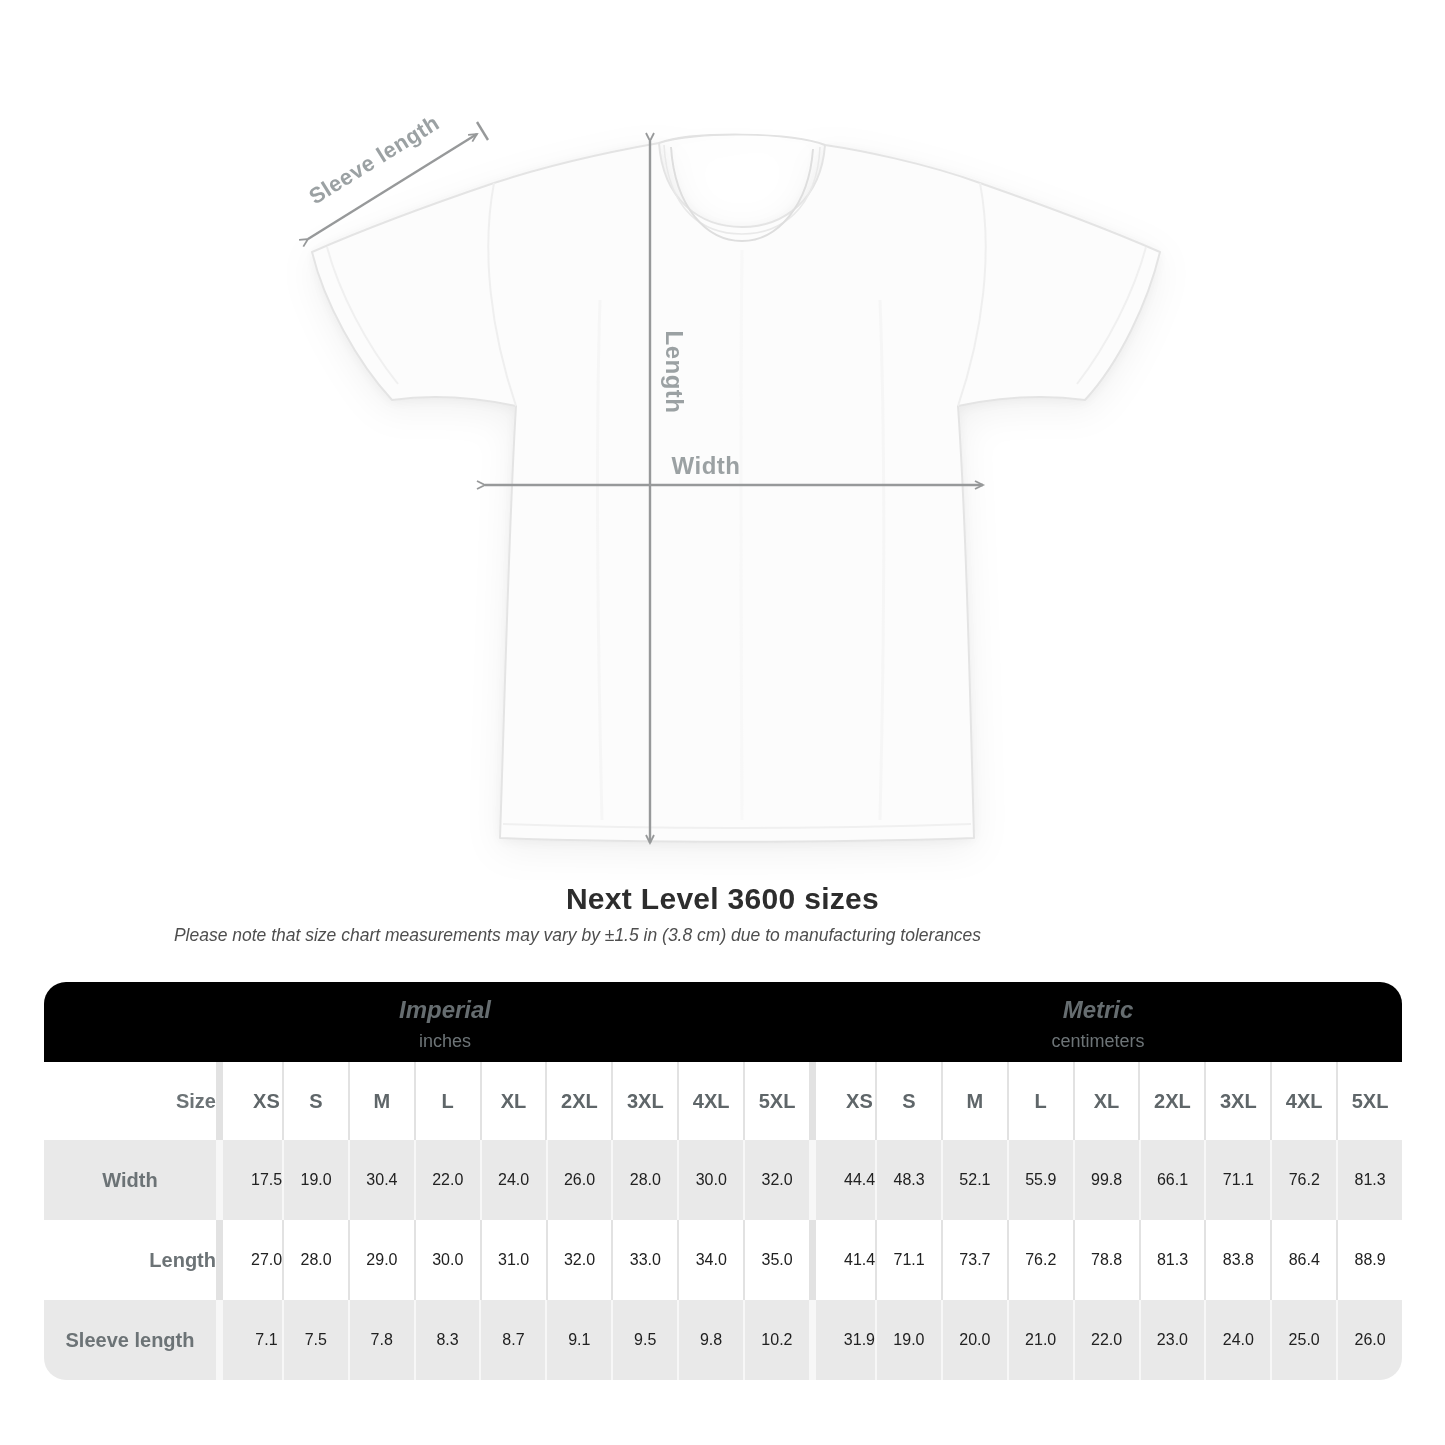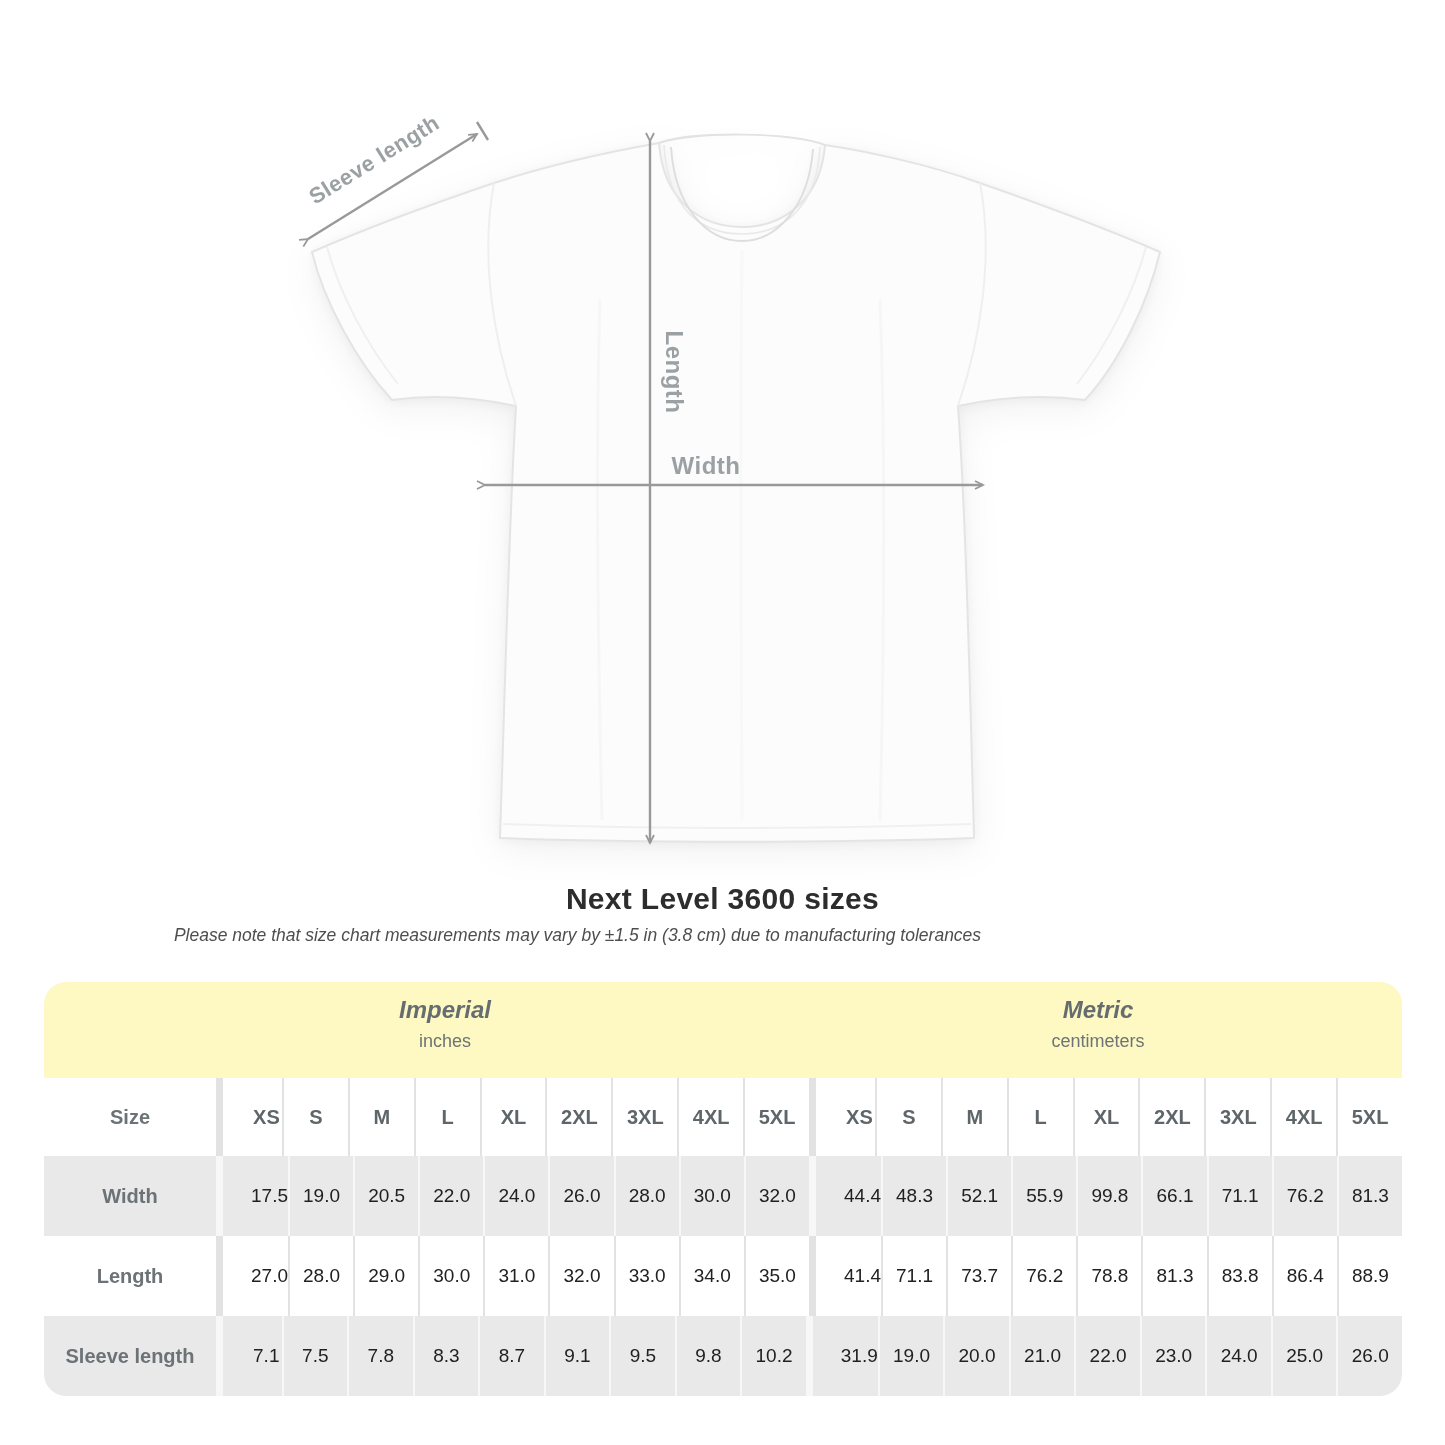--- a/index.html
+++ b/index.html
@@ -14,38 +14,38 @@
 
   
   .title{position:absolute;left:0;top:882px;width:1445px;text-align:center;
          font-size:30px;font-weight:bold;color:#2d2d2d;letter-spacing:.3px;}
   .subtitle{position:absolute;left:0;top:925px;width:1155px;text-align:center;
          font-size:17.5px;font-style:italic;color:#4e4e4e;}
 
   
   .table-wrap{position:absolute;left:44px;top:982px;width:1358px;
               border-radius:22px;overflow:hidden;background:#ffffff;}
-  .unit-band{position:relative;height:96px;background:#fef9c3;}
+  .unit-band{position:relative;height:80px;background:#000000;}
   .unit-group{position:absolute;top:14px;transform:translateX(-50%);text-align:center;white-space:nowrap;}
   .unit-group.imperial{left:401px;}
   .unit-group.metric{left:1054px;}
   .unit-name{font-size:24px;font-weight:bold;font-style:italic;color:#666d70;}
   .unit-sub{font-size:18px;color:#6d7477;margin-top:7px;}
 
   .trow{display:grid;grid-template-columns:172px repeat(18,1fr);
         align-items:center;text-align:center;height:80px;}
   .trow.szrow{height:78px;}
-  .trow.white{background:#ffffff;--sep:#e2e2e2;}
+  .trow.white{background:#ffffff;text-align:right;--sep:#e2e2e2;}
   .trow.gray{background:#e9e9e9;--sep:#f7f7f7;}
   .trow .lbl{font-size:20px;font-weight:bold;color:#6c7376;}
   .trow .c{border-left:2px solid var(--sep);height:100%;
            display:flex;align-items:center;justify-content:center;}
   .trow .c.wide{border-left-width:7px;padding-left:28px;}
   .trow .c.hdr{font-size:20px;font-weight:bold;color:#5f6669;}
-  .trow .c.val{font-size:19px;color:#212121;}
+  .trow .c.val{font-size:16px;color:#212121;}
 </style>
 </head>
 <body>
 
 <div class="diagram">
   <svg width="1445" height="880" viewBox="0 0 1445 880">
     <defs>
       <marker id="ah-s" markerWidth="12" markerHeight="12" refX="9" refY="5" orient="auto" markerUnits="userSpaceOnUse">
         <path d="M1,1 L9,5 L1,9" fill="none" stroke="#97999a" stroke-width="1.8"></path>
       </marker>
@@ -134,21 +134,21 @@
         <div class="c hdr">XL</div>
         <div class="c hdr">2XL</div>
         <div class="c hdr">3XL</div>
         <div class="c hdr">4XL</div>
         <div class="c hdr">5XL</div>
       </div>
       <div class="trow gray">
         <div class="lbl">Width</div>
         <div class="c val wide">17.5</div>
         <div class="c val">19.0</div>
-        <div class="c val">20.5</div>
+        <div class="c val">30.4</div>
         <div class="c val">22.0</div>
         <div class="c val">24.0</div>
         <div class="c val">26.0</div>
         <div class="c val">28.0</div>
         <div class="c val">30.0</div>
         <div class="c val">32.0</div>
         <div class="c val wide">44.4</div>
         <div class="c val">48.3</div>
         <div class="c val">52.1</div>
         <div class="c val">55.9</div>

